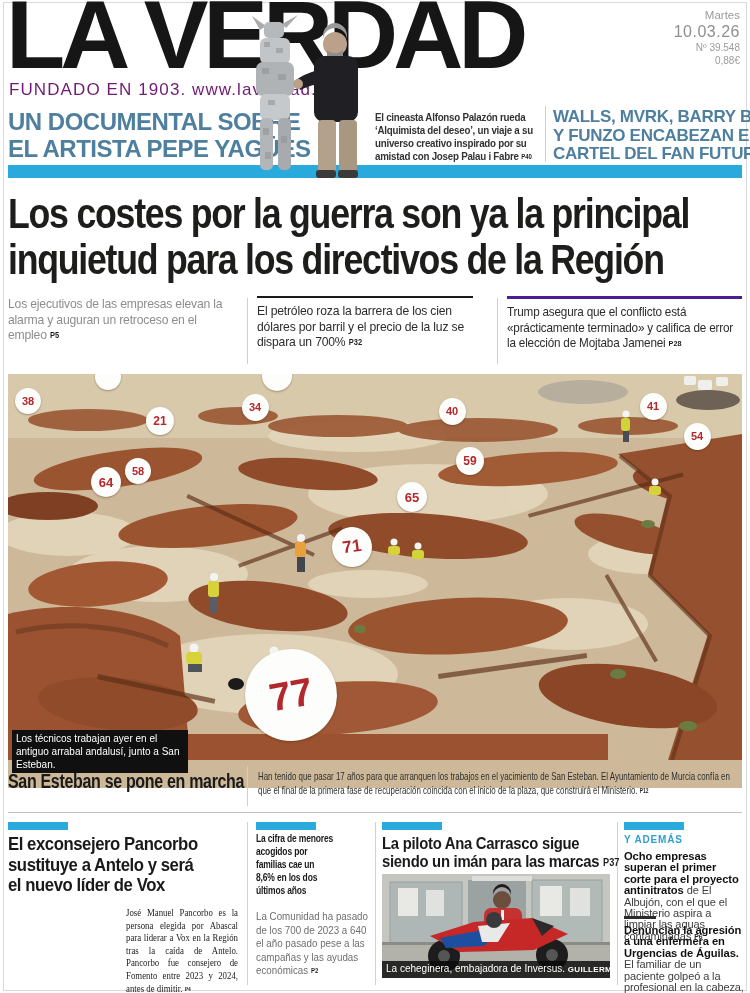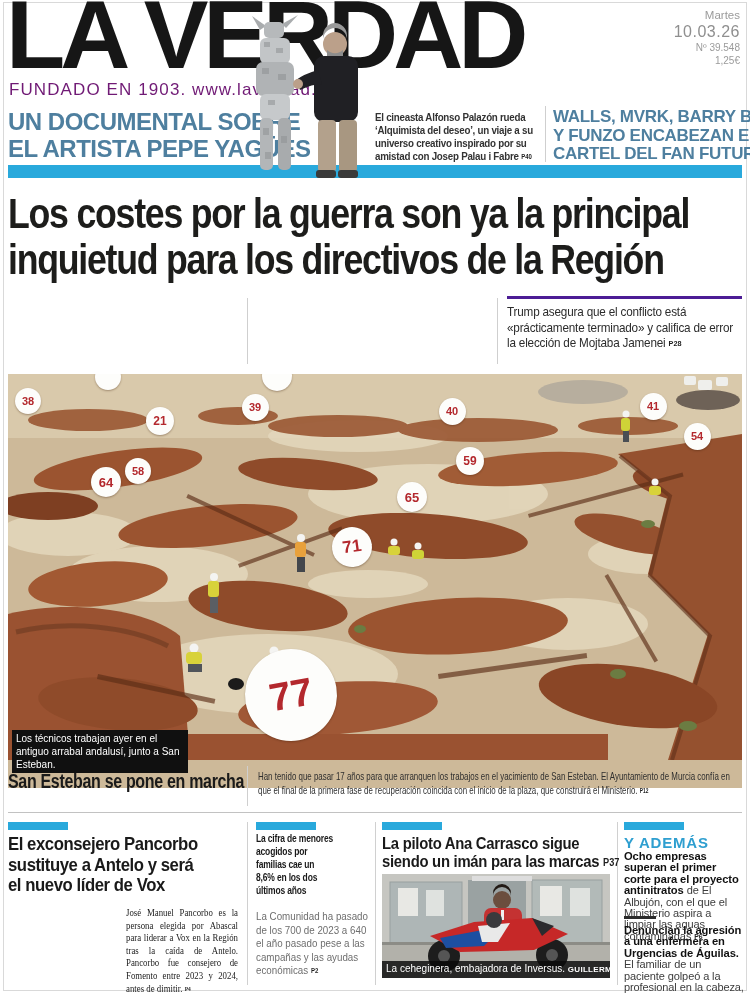--- a/index.html
+++ b/index.html
@@ -71,38 +71,38 @@
   #men-hl{position:absolute;left:256px;top:832px;font-size:10px;font-weight:800;line-height:13px;letter-spacing:-.2px;}
   #men-hl .bl{white-space:nowrap;transform:scaleX(.85);transform-origin:0 0;}
   #men-body{position:absolute;left:256px;top:910px;width:132px;font-size:11.5px;line-height:13.5px;
         color:#6e6e6e;transform:scaleX(.85);transform-origin:0 0;}
   #car-hl{position:absolute;left:382px;top:834px;font-size:16.5px;font-weight:800;line-height:18px;letter-spacing:-.3px;}
   #car-hl .bl{white-space:nowrap;transform:scaleX(.9);transform-origin:0 0;}
   #car-photo{position:absolute;left:382px;top:874px;width:228px;height:104px;overflow:hidden;background:#c4c4bf;}
   #car-cap{position:absolute;left:0;bottom:0;width:228px;background:rgba(10,10,10,.82);color:#fff;
         font-size:10px;line-height:16px;padding:0 4px;box-sizing:border-box;white-space:nowrap;}
   #car-cap .credit{font-size:8px;font-weight:bold;letter-spacing:.3px;}
-  #ademas-label{position:absolute;left:624px;top:834px;font-size:15px;font-weight:bold;color:#2f9fd0;letter-spacing:.8px;}
+  #ademas-label{position:absolute;left:624px;top:834px;font-size:10px;font-weight:bold;color:#2f9fd0;letter-spacing:.8px;}
   .ademas-item{position:absolute;left:624px;width:120px;font-size:11px;line-height:11.4px;color:#3c3c3c;letter-spacing:-.1px;}
   .ademas-item b{color:#111;font-size:11.2px;}
   #ad1{top:851px;} #ad2{top:925px;}
   #ad-div{position:absolute;left:624px;top:916px;width:32px;height:3px;background:#2b2b2b;}
 </style>
 </head>
 <body>
 
 <div class="page">
   <div class="frame"></div>
 
   <div id="logo">LA VERDAD</div>
   <div id="dateblock">
     <div class="day">Martes</div>
     <div class="date">10.03.26</div>
     <div class="issue">Nº 39.548</div>
-    <div class="price">1,25€</div>
+    <div class="price">0,88€</div>
   </div>
   <div id="founded">
     <span>FUNDADO EN 1903.</span>
     <span style="cursor:pointer;">www.laverdad.es</span>
   </div>
 
   <div id="strip-left" class="steel">
       <div class="bl">UN DOCUMENTAL SOBRE</div>
       <div class="bl">EL ARTISTA PEPE YAGÜES</div>
     </div>
@@ -152,21 +152,27 @@
         <rect x="100" y="170" width="20" height="8" rx="3" fill="#3a3a3a"></rect>
       </g>
     </svg>
   </div>
 
   <div id="main-hl">
       <div class="bl">Los costes por la guerra son ya la principal</div>
       <div class="bl">inquietud para los directivos de la Región</div>
     </div>
 
+  <div id="sub1" class="sub">
+    <div class="inner">Los ejecutivos de las empresas elevan la alarma y auguran un retroceso en el empleo <span class="pref">P5</span></div>
+  </div>
   <div id="subline1"></div>
+  <div id="sub2" class="sub">
+    <div class="inner">El petróleo roza la barrera de los cien dólares por barril y el precio de la luz se dispara un 700% <span class="pref">P32</span></div>
+  </div>
   <div id="subline2"></div>
   <div id="sub3" class="sub">
     <div class="inner">Trump asegura que el conflicto está «prácticamente terminado» y califica de error la elección de Mojtaba Jamenei <span class="pref">P28</span></div>
   </div>
 
   <div id="bigphoto">
     <svg width="734" height="386" viewBox="0 0 734 386">
       <rect width="734" height="386" fill="#cdb999"></rect>
       <rect width="734" height="64" fill="#d9c9ab"></rect>
       <g fill="#e4d8bd" opacity=".85">
@@ -274,21 +280,21 @@
             <circle cx="266" cy="277" r="4.5" fill="#f4f4f2"></circle>
             <rect x="258" y="281" width="16" height="12" rx="4" fill="#cfd437"></rect>
             <rect x="260" y="293" width="13" height="8" fill="#50545a"></rect>
           </g>
         <ellipse cx="228" cy="310" rx="8" ry="6" fill="#1b1b1b"></ellipse>
       </g>
     </svg>
     <div id="markers">
         <div class="marker" style="left: 7px; top: 14px; width: 26px; height: 26px; font-size: 11px;">38</div>
         <div class="marker" style="left: 138px; top: 33px; width: 28px; height: 28px; font-size: 12px;">21</div>
-        <div class="marker" style="left: 233.5px; top: 19.5px; width: 27px; height: 27px; font-size: 11px;">39</div>
+        <div class="marker" style="left: 233.5px; top: 19.5px; width: 27px; height: 27px; font-size: 11px;">34</div>
         <div class="marker" style="left: 430.5px; top: 23.5px; width: 27px; height: 27px; font-size: 11px;">40</div>
         <div class="marker" style="left: 631.5px; top: 18.5px; width: 27px; height: 27px; font-size: 11px;">41</div>
         <div class="marker" style="left: 675.5px; top: 48.5px; width: 27px; height: 27px; font-size: 11px;">54</div>
         <div class="marker" style="left: 117px; top: 84px; width: 26px; height: 26px; font-size: 11px;">58</div>
         <div class="marker" style="left: 448px; top: 73px; width: 28px; height: 28px; font-size: 12px;">59</div>
         <div class="marker" style="left: 40px; top: 93px; width: 30px; height: 30px; font-size: 13px; margin-left: 43px;">64</div>
         <div class="marker" style="left: 389px; top: 108px; width: 30px; height: 30px; font-size: 13px;">65</div>
         <div class="marker" style="left: 324px; top: 153px; width: 40px; height: 40px; font-size: 17px; transform: rotate(-8deg);">71</div>
         <div class="marker" style="left: 237px; top: 275px; width: 92px; height: 92px; font-size: 39px; transform: rotate(-10deg);">77</div>
         <div class="marker" style="left: 87px; top: -10px; width: 26px; height: 26px; font-size: 11px;"></div>

